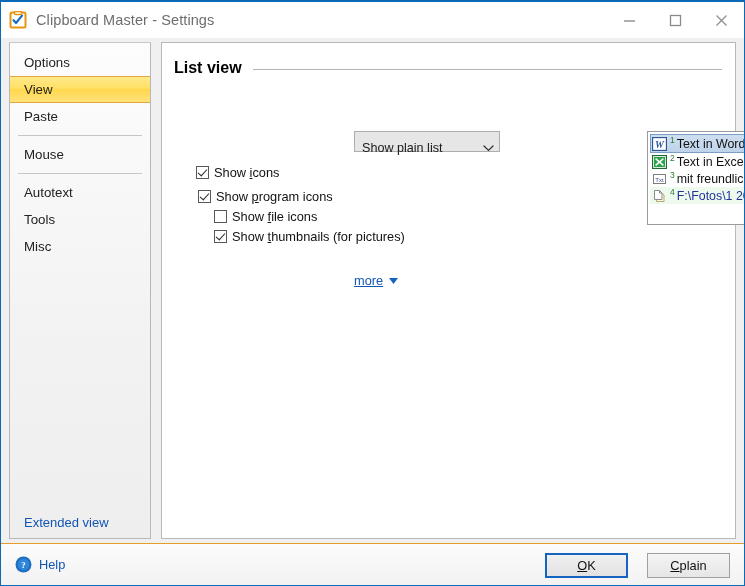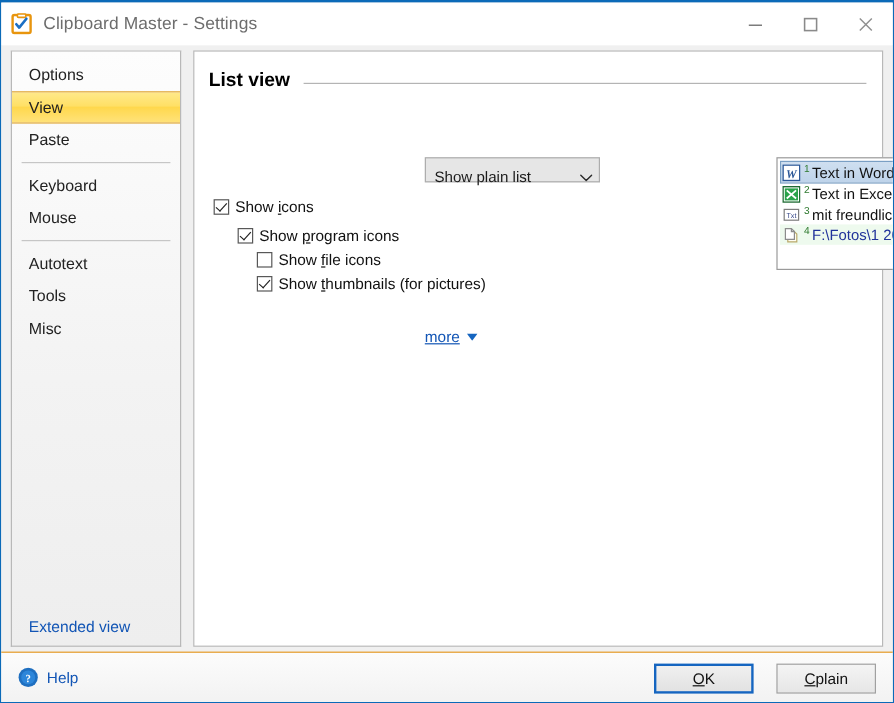--- a/index.html
+++ b/index.html
@@ -269,23 +269,20 @@
       <div class="side-item selected">
         <span>View</span>
       </div>
       <div class="side-item">
         <span>Paste</span>
       </div>
 
       <div class="side-sep"></div>
 
       <div class="side-item">
-        <span>Keyboard</span>
-      </div>
-      <div class="side-item">
         <span>Mouse</span>
       </div>
 
       <div class="side-sep"></div>
 
       <div class="side-item">
         <span>Autotext</span>
       </div>
       <div class="side-item">
         <span>Tools</span>
@@ -306,21 +303,21 @@
 
       <div id="combo">
         <span id="combo-label">Show plain list</span>
         <span id="combo-arrow">
           <svg width="11" height="8" viewBox="0 0 11 8">
             <path d="M1 2 L5.5 6.4 L10 2" fill="none" stroke="#2b2b2b" stroke-width="1.2" stroke-linecap="round" stroke-linejoin="round"></path>
           </svg>
         </span>
       </div>
 
-      <div class="cbrow" style="left:16px; top:122px;">
+      <div class="cbrow" style="left:34px; top:122px;">
         <span class="cbox checked"></span>
         <span><span>Show </span><span class="acc">i</span><span>cons</span></span>
       </div>
 
       <div class="cbrow" style="left:36px; top:146px;">
         <span class="cbox checked"></span>
         <span><span>Show </span><span class="acc">p</span><span>rogram icons</span></span>
       </div>
 
       <div class="cbrow" style="left:52px; top:166px;">

